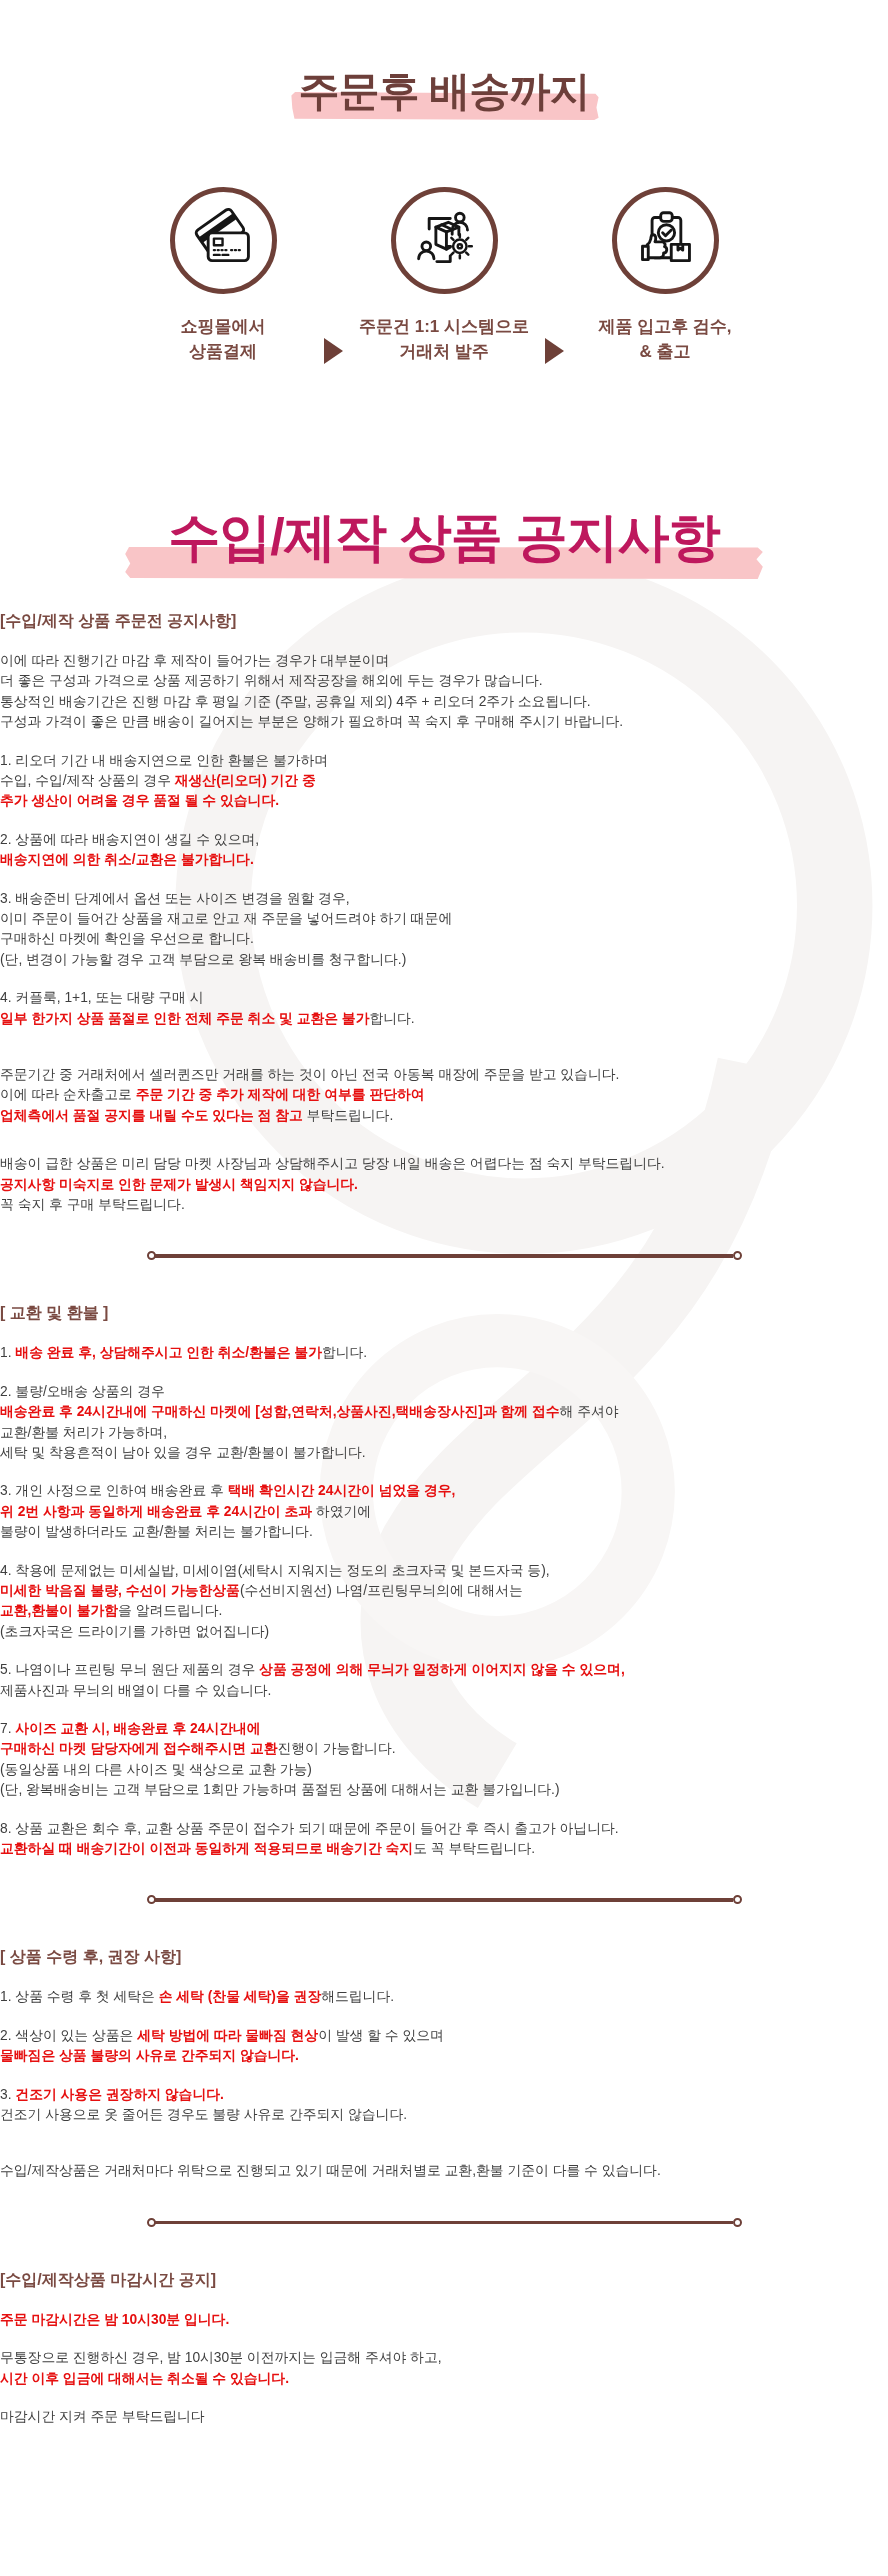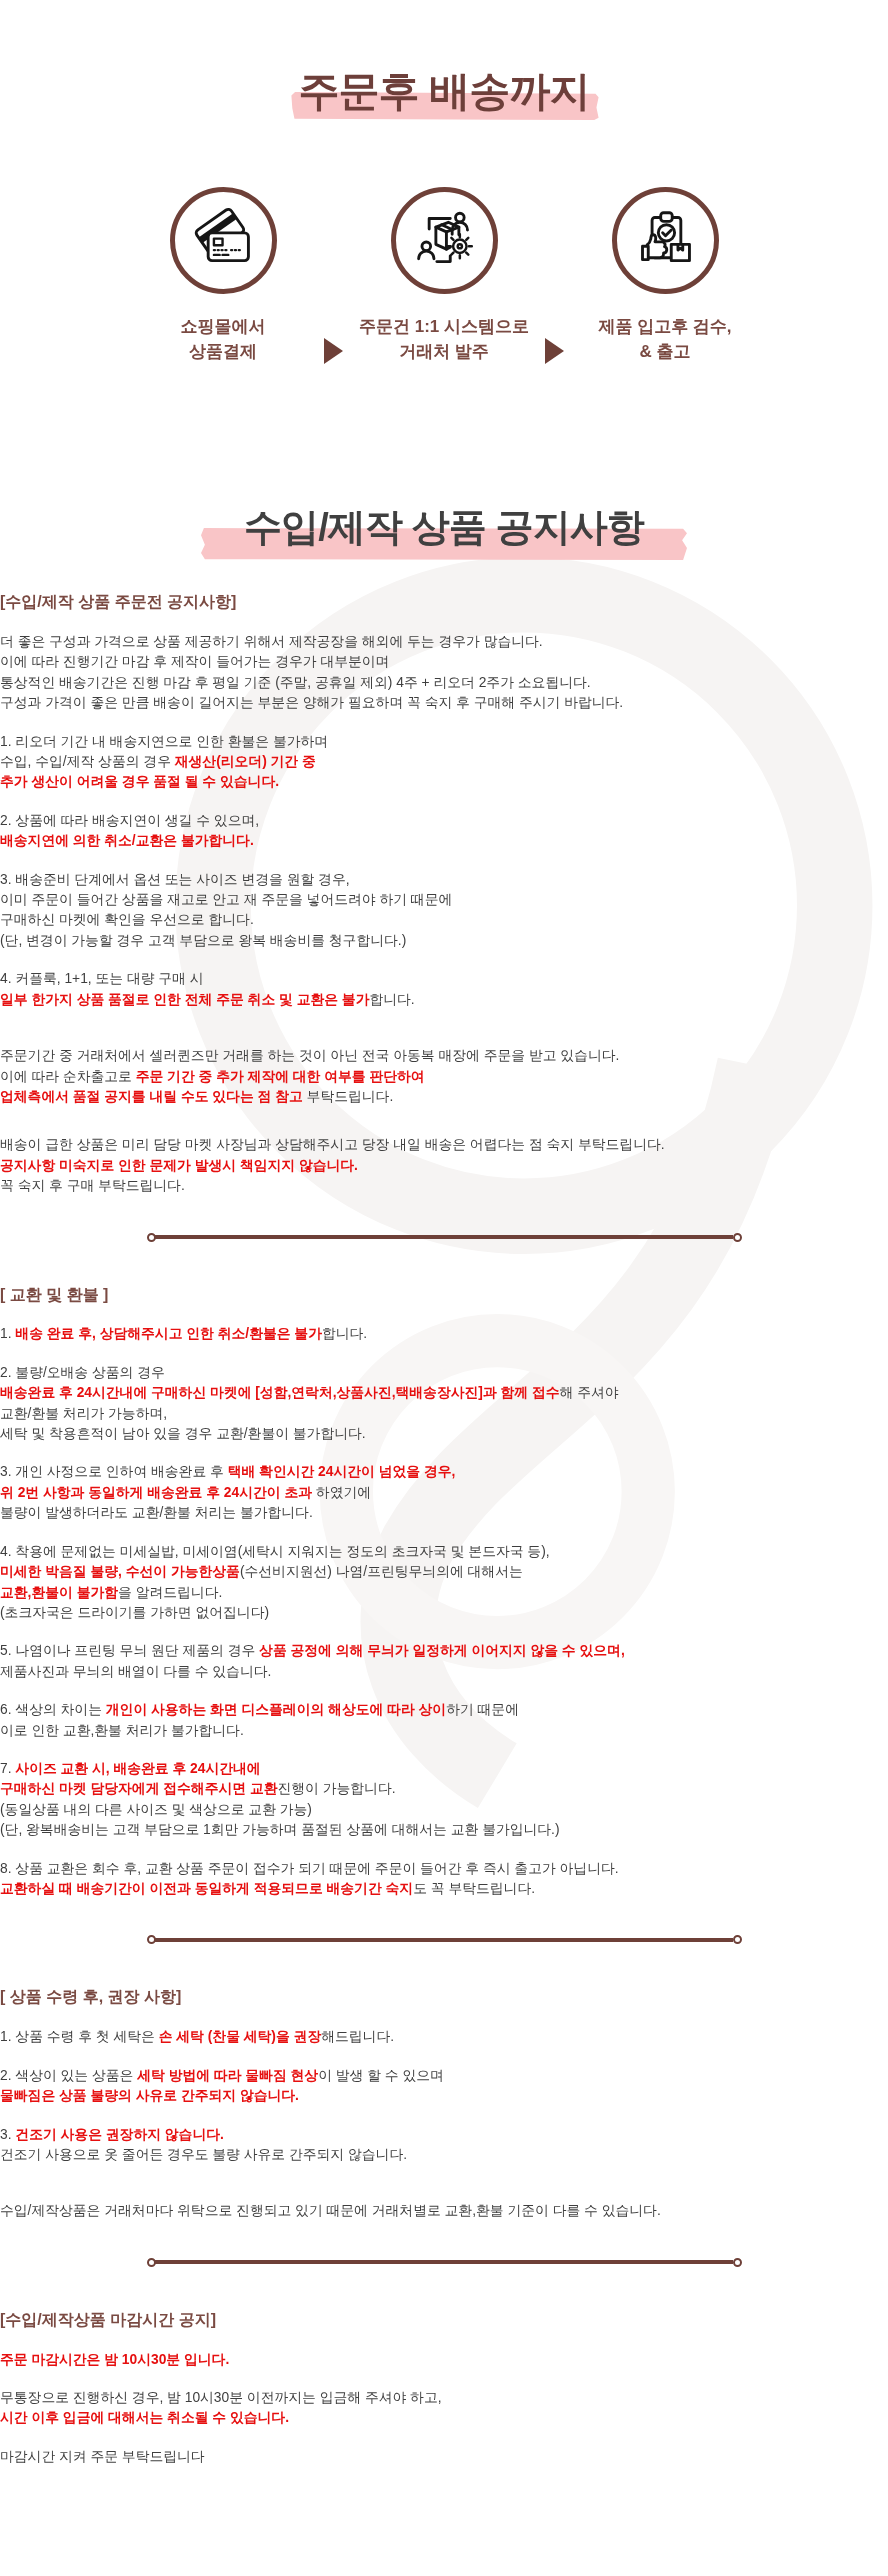--- a/index.html
+++ b/index.html
@@ -38,21 +38,21 @@
     color:#7a4a42; line-height:25px; }
   .step-arrow-zone { width:34px; display:flex; justify-content:center; }
   .step-arrow {
     margin-top:41px; width:0; height:0;
     border-left:19.5px solid #6e4038; border-top:13.3px solid transparent; border-bottom:13.3px solid transparent;
   }
 
   
   .title-main-wrap { text-align:center; margin-top:138px; }
   .title-main .txt {
-    font-size:38px; font-weight:900; letter-spacing:-0.9px; color:#404040; line-height:1.35;
+    font-size:52px; font-weight:900; letter-spacing:-0.9px; color:#be185d; line-height:1.35;
   }
   .title-main .band {
     left:-43px; right:-43px; bottom:-7px; height:32px;
     clip-path:polygon(0.6% 0,99.2% 2%,100% 16%,99% 38%,100% 62%,99.2% 100%,0.8% 97%,0 78%,0.8% 52%,0 22%);
   }
 
   
   .notice { margin-top:39px; font-size:13.8px; line-height:20.4px; }
   .n-header { font-size:16px; font-weight:bold; color:#7a4a42; line-height:20.4px; margin-top:0; }
   .blk { margin-top:18px; }
@@ -167,22 +167,22 @@
   <div class="title-main-wrap">
     <span class="hl title-main">
       <span class="band"></span>
       <span class="txt">수입/제작 상품 공지사항</span>
     </span>
   </div>
 
   <div class="notice">
       <div class="n-header">[수입/제작 상품 주문전 공지사항]</div>
       <div class="blk">
+        <div class="ln"><span>이에 따라 진행기간 마감 후 제작이 들어가는 경우가 대부분이며</span></div>
         <div class="ln"><span>더 좋은 구성과 가격으로 상품 제공하기 위해서 제작공장을 해외에 두는 경우가 많습니다.</span></div>
-        <div class="ln"><span>이에 따라 진행기간 마감 후 제작이 들어가는 경우가 대부분이며</span></div>
         <div class="ln"><span>통상적인 배송기간은 진행 마감 후 평일 기준 (주말, 공휴일 제외) 4주 + 리오더 2주가 소요됩니다.</span></div>
         <div class="ln"><span>구성과 가격이 좋은 만큼 배송이 길어지는 부분은 양해가 필요하며 꼭 숙지 후 구매해 주시기 바랍니다.</span></div>
       </div>
       <div class="blk">
         <div class="ln"><span>1. 리오더 기간 내 배송지연으로 인한 환불은 불가하며</span></div>
         <div class="ln"><span>수입, 수입/제작 상품의 경우 </span><span class="rd">재생산(리오더) 기간 중</span></div>
         <div class="ln"><span class="rd">추가 생산이 어려울 경우 품절 될 수 있습니다.</span></div>
       </div>
       <div class="blk">
         <div class="ln"><span>2. 상품에 따라 배송지연이 생길 수 있으며,</span></div>
@@ -232,24 +232,20 @@
         <div class="ln"><span>4. 착용에 문제없는 미세실밥, 미세이염(세탁시 지워지는 정도의 초크자국 및 본드자국 등),</span></div>
         <div class="ln"><span class="rd">미세한 박음질 불량, 수선이 가능한상품</span><span>(수선비지원선) 나염/프린팅무늬의에 대해서는</span></div>
         <div class="ln"><span class="rd">교환,환불이 불가함</span><span>을 알려드립니다.</span></div>
         <div class="ln"><span>(초크자국은 드라이기를 가하면 없어집니다)</span></div>
       </div>
       <div class="blk">
         <div class="ln"><span>5. 나염이나 프린팅 무늬 원단 제품의 경우 </span><span class="rd">상품 공정에 의해 무늬가 일정하게 이어지지 않을 수 있으며,</span></div>
         <div class="ln"><span>제품사진과 무늬의 배열이 다를 수 있습니다.</span></div>
       </div>
       <div class="blk">
-        <div class="ln"><span>6. 색상의 차이는 </span><span class="rd">개인이 사용하는 화면 디스플레이의 해상도에 따라 상이</span><span>하기 때문에</span></div>
-        <div class="ln"><span>이로 인한 교환,환불 처리가 불가합니다.</span></div>
-      </div>
-      <div class="blk">
         <div class="ln"><span>7. </span><span class="rd">사이즈 교환 시, 배송완료 후 24시간내에</span></div>
         <div class="ln"><span class="rd">구매하신 마켓 담당자에게 접수해주시면 교환</span><span>진행이 가능합니다.</span></div>
         <div class="ln"><span>(동일상품 내의 다른 사이즈 및 색상으로 교환 가능)</span></div>
         <div class="ln"><span>(단, 왕복배송비는 고객 부담으로 1회만 가능하며 품절된 상품에 대해서는 교환 불가입니다.)</span></div>
       </div>
       <div class="blk">
         <div class="ln"><span>8. 상품 교환은 회수 후, 교환 상품 주문이 접수가 되기 때문에 주문이 들어간 후 즉시 출고가 아닙니다.</span></div>
         <div class="ln"><span class="rd">교환하실 때 배송기간이 이전과 동일하게 적용되므로 배송기간 숙지</span><span>도 꼭 부탁드립니다.</span></div>
       </div>
       <div class="divider">

